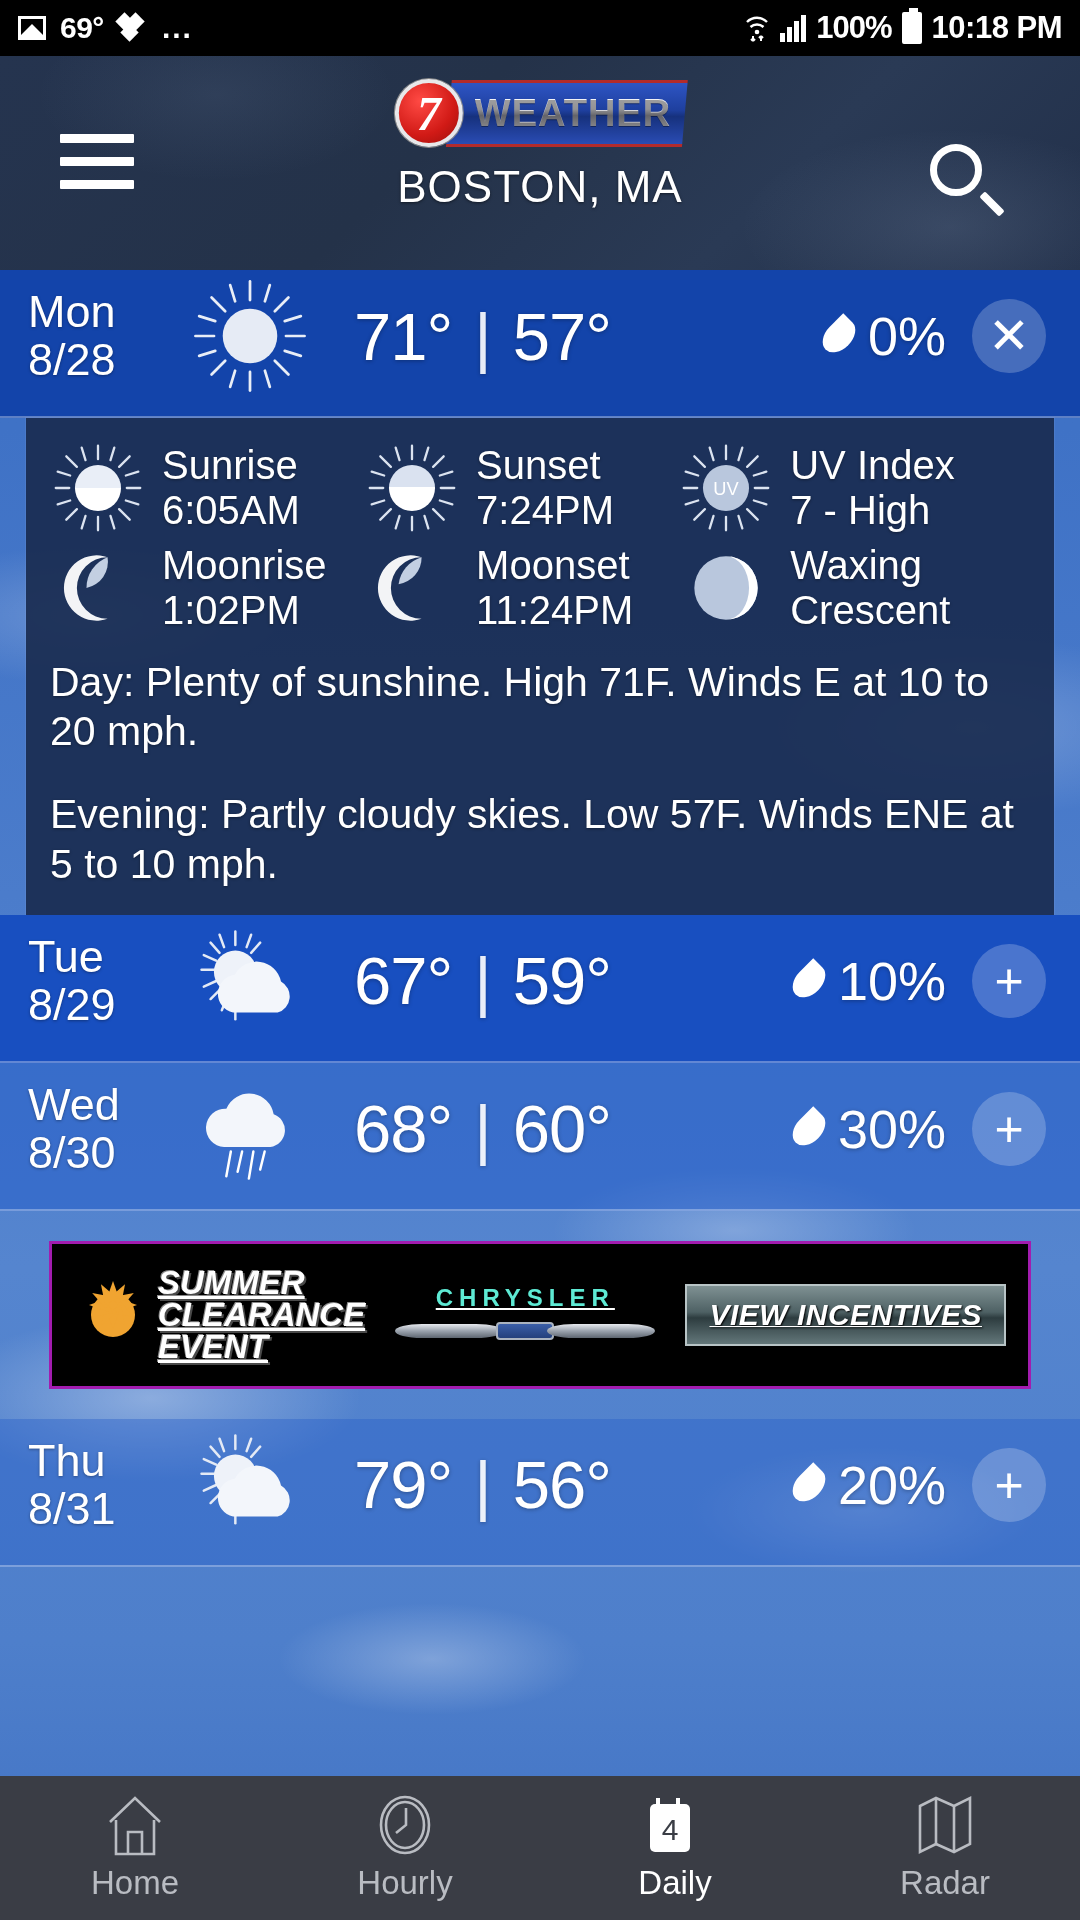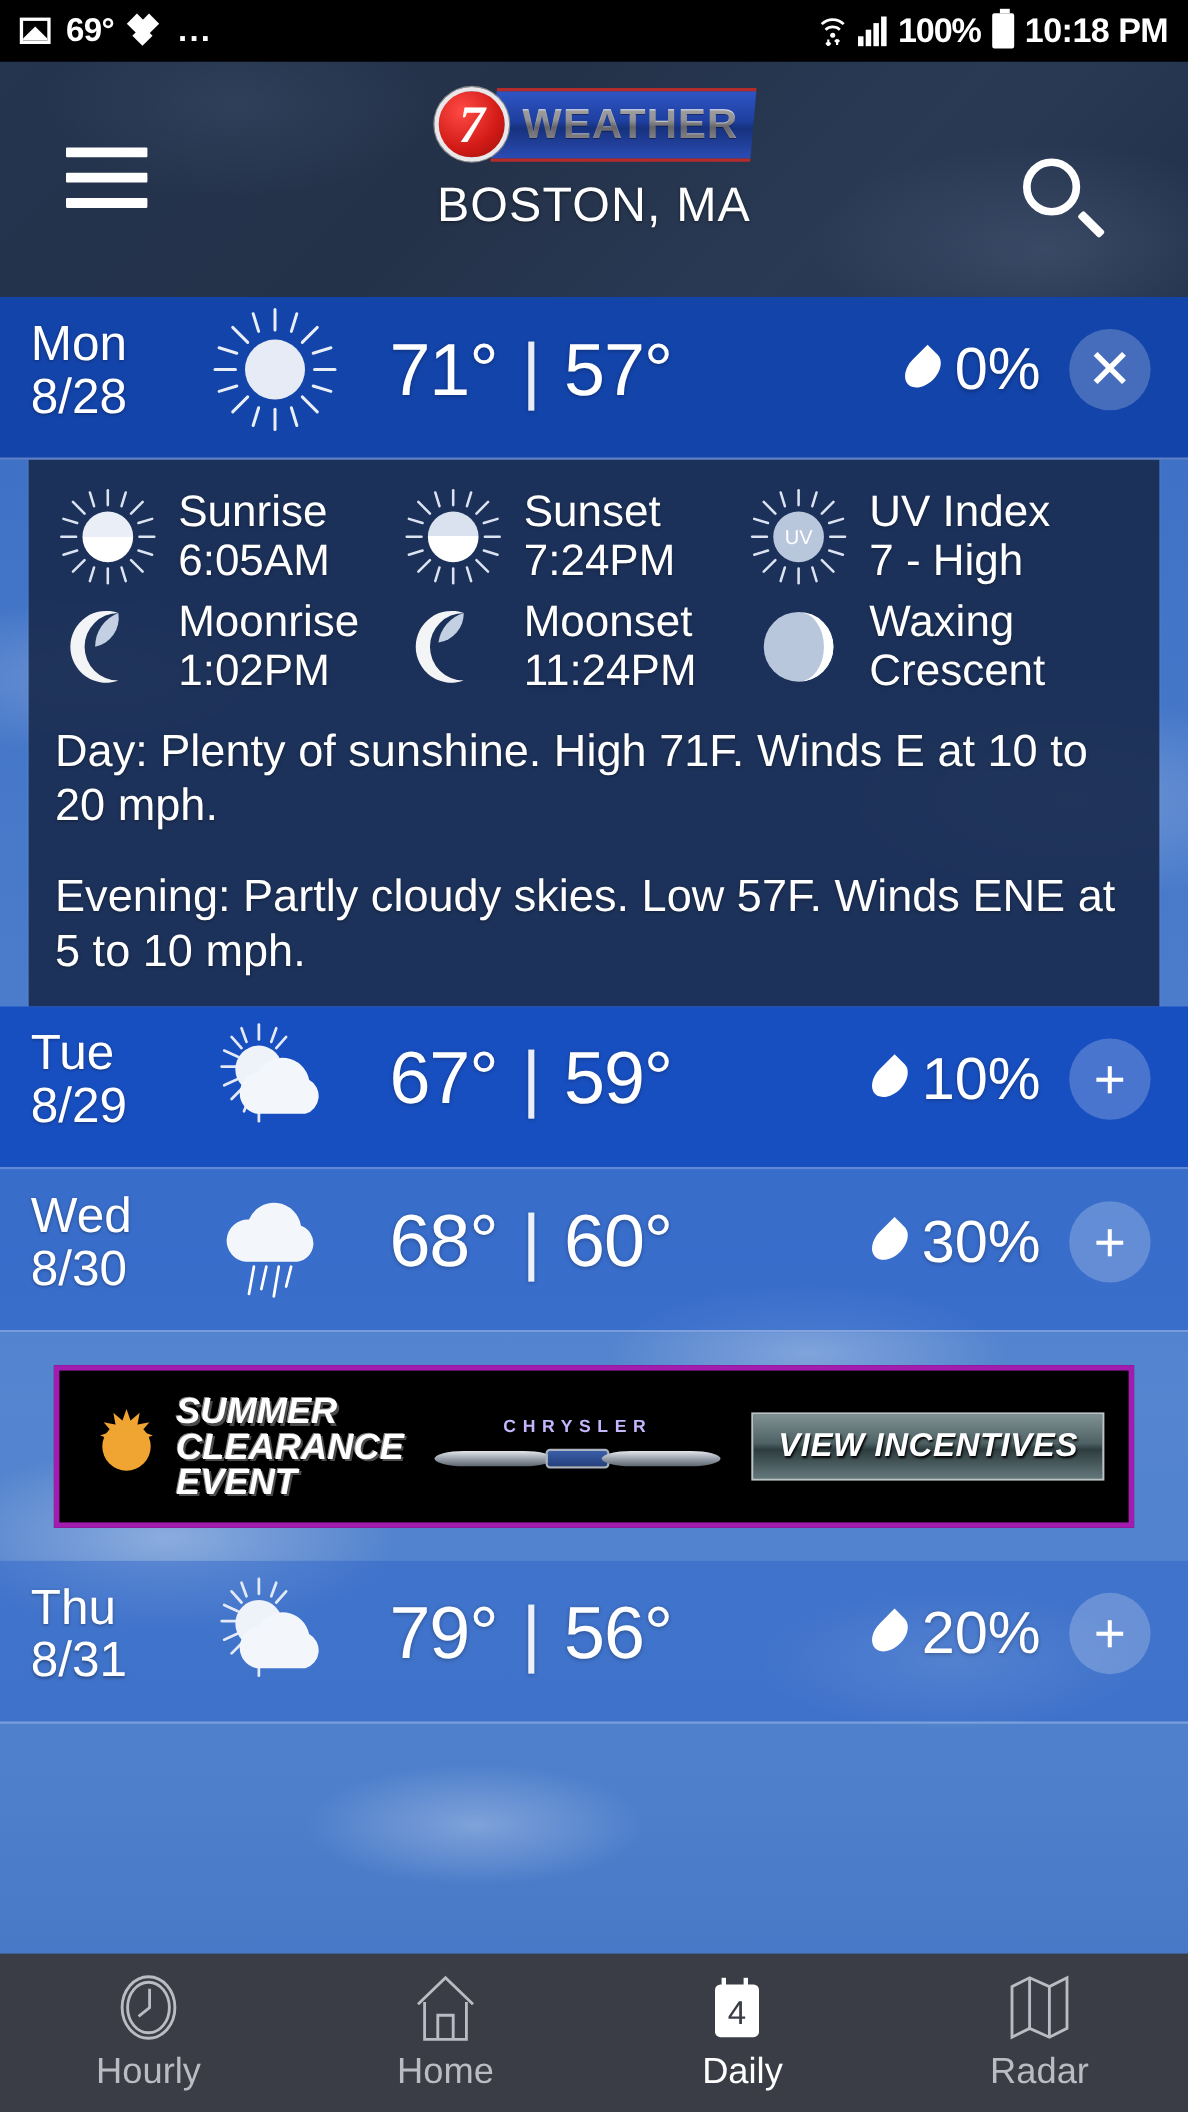--- a/index.html
+++ b/index.html
@@ -170,22 +170,22 @@
   .narr.second{ margin-top:34px; }
 
   
   .ico-sm{ width:96px; height:96px; flex:none; }
   .ico-md{ width:124px; height:124px; }
 
   
   .adwrap{ padding:30px 0; display:flex; justify-content:center; }
   .ad{
     width:982px; height:148px; background:#000;
-    border:5px solid #a21caf; display:flex; align-items:center;
-    padding:0 22px; cursor:pointer; position:relative;
+    border:3px solid #a21caf; display:flex; align-items:center;
+    padding:0 22px; cursor:pointer; position:relative;text-decoration:underline;
   }
   .ad-left{ display:flex; align-items:center; gap:6px; }
   .sunburst{ width:78px;height:78px; position:relative; flex:none; }
   .sunburst .core{
     position:absolute; left:17px; top:17px; width:44px;height:44px;border-radius:50%;
     background:#f0a431;
   }
   .sunburst .ray{
     position:absolute; left:50%; top:50%; width:0;height:0;
     border-left:7px solid transparent; border-right:7px solid transparent;
@@ -193,21 +193,21 @@
   }
   .ad-text{ line-height:.96; }
   .ad-text b{
     display:block; font-size:33px; font-weight:bold; font-style:italic;
     color:#fff; letter-spacing:0px;
     text-shadow:2px 2px 0 #4a4a4a, -1px -1px 0 #8a8a8a;
     font-family:"Liberation Sans", sans-serif;
   }
   .ad-mid{ flex:1; display:flex; flex-direction:column; align-items:center; justify-content:center; }
   .chrysler-word{
-    font-size:16px; letter-spacing:6px; color:#c4b5fd; font-weight:bold;
+    font-size:24px; letter-spacing:6px; color:#5eead4; font-weight:bold;
     text-shadow:0 1px 1px #000; margin-bottom:4px;
   }
   .wings{
     width:260px;height:30px; position:relative;
   }
   .wings .w{
     position:absolute; top:8px; height:14px; width:108px;
     background:linear-gradient(180deg,#e6e9ee,#9aa2ad 50%,#5e6670);
     border-radius:50% / 100%;
   }
@@ -619,39 +619,39 @@
       <span>20%</span>
     </div>
     <div class="rowbtn">+</div>
   </div>
 
   <div class="bottomnav">
     <div class="navitem">
       <span class="ni">
         <svg width="58" height="62" viewBox="0 0 58 62">
             <g fill="none" stroke="#b9bcc2" stroke-width="2.6">
+          <path d="M4 28 L29 4 L54 28"></path>
+              <path d="M10 26 L10 60 L48 60 L48 26"></path>
+          <path d="M22 60 L22 38 L36 38 L36 60"></path>
+            </g>
+          </svg>
+      </span>
+      <span class="lbl">Home</span>
+    </div>
+    <div class="navitem">
+      <span class="ni">
+        <svg width="58" height="62" viewBox="0 0 58 62">
+            <g fill="none" stroke="#b9bcc2" stroke-width="2.6">
           <ellipse cx="29" cy="31" rx="24" ry="28"></ellipse>
               <ellipse cx="29" cy="31" rx="19" ry="23"></ellipse>
           <path d="M30 14 L30 31 L20 39"></path>
             </g>
           </svg>
       </span>
       <span class="lbl">Hourly</span>
-    </div>
-    <div class="navitem">
-      <span class="ni">
-        <svg width="58" height="62" viewBox="0 0 58 62">
-            <g fill="none" stroke="#b9bcc2" stroke-width="2.6">
-          <path d="M4 28 L29 4 L54 28"></path>
-              <path d="M10 26 L10 60 L48 60 L48 26"></path>
-          <path d="M22 60 L22 38 L36 38 L36 60"></path>
-            </g>
-          </svg>
-      </span>
-      <span class="lbl">Home</span>
     </div>
     <div class="navitem active">
       <span class="ni">
         <svg width="58" height="62" viewBox="0 0 58 62">
           <rect x="10" y="4" width="4" height="10" fill="#fff"></rect>
             <rect x="30" y="4" width="4" height="10" fill="#fff"></rect>
           <rect x="4" y="10" width="40" height="48" rx="5" fill="#fff"></rect>
           <text x="24" y="46" text-anchor="middle" font-size="30" fill="#3a3d45" font-family="Liberation Sans, sans-serif">4</text>
         </svg>
       </span>

